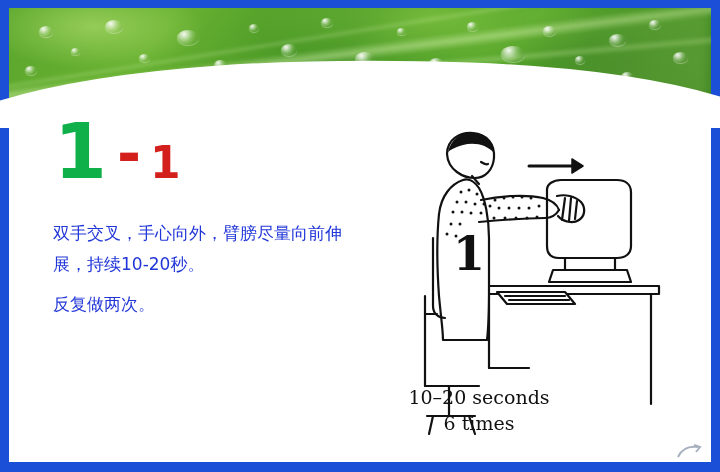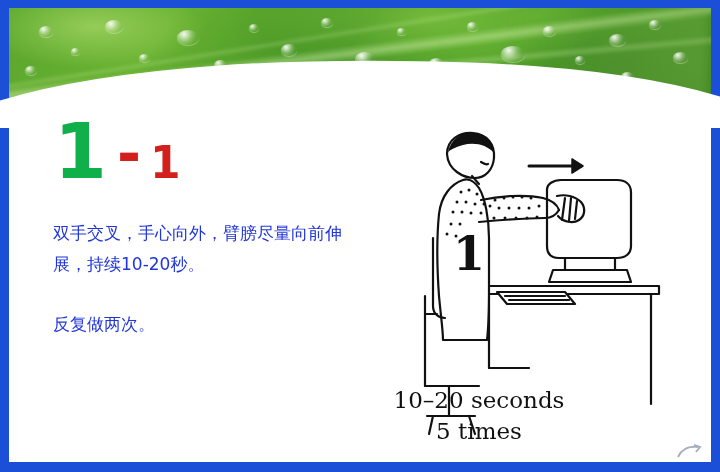--- a/index.html
+++ b/index.html
@@ -148,40 +148,40 @@
     position: absolute;
     left: 44px;
     top: 118px;
     width: 290px;
     color: #2136d8;
     font-family: "DejaVu Sans", "Liberation Sans", sans-serif;
     font-size: 17px;
     line-height: 1.85;
   }
   .instructions .para2 {
-    margin-top: 28px;
+    margin-top: 8px;
   }
 
   
   .illustration {
     position: absolute;
     left: 320px;
     top: 18px;
     width: 350px;
     height: 330px;
   }
   .illustration svg { display: block; }
   .caption {
     position: absolute;
     left: 320px;
     top: 285px;
     width: 300px;
     text-align: center;
     font-family: "DejaVu Serif", "Liberation Serif", serif;
-    font-size: 23px;
+    font-size: 19px;
     color: #111111;
     line-height: 1.35;
   }
 
   
   .corner-mark {
     position: absolute;
     right: 18px;
     bottom: 12px;
     width: 26px;
@@ -335,21 +335,21 @@
           <circle cx="118" cy="116" r="1.5"></circle>
             <circle cx="127" cy="118" r="1.5"></circle>
         </g>
 
         <text x="124" y="152" font-family="DejaVu Serif, serif" font-size="46" font-weight="bold" fill="#111">1</text>
       </svg>
     </div>
 
     <div class="caption">
       <div>10–20 seconds</div>
-      <div>5 times</div>
+      <div>6 times</div>
     </div>
   </div>
 
   <div class="corner-mark">
     <svg width="26" height="16" viewBox="0 0 26 16">
       <path d="M2,13 C6,4 14,2 22,3" fill="none" stroke="#9aa3b5" stroke-width="2"></path>
       <path d="M18,1 L24,3 L20,8" fill="none" stroke="#9aa3b5" stroke-width="2"></path>
     </svg>
   </div>
 

